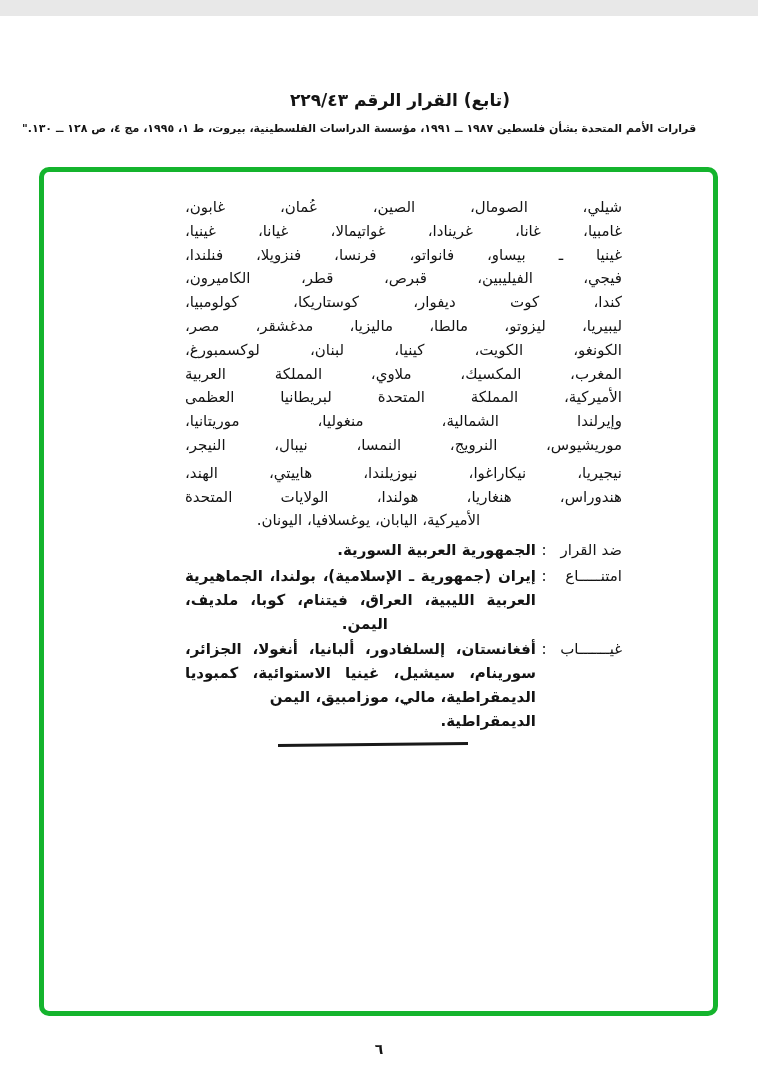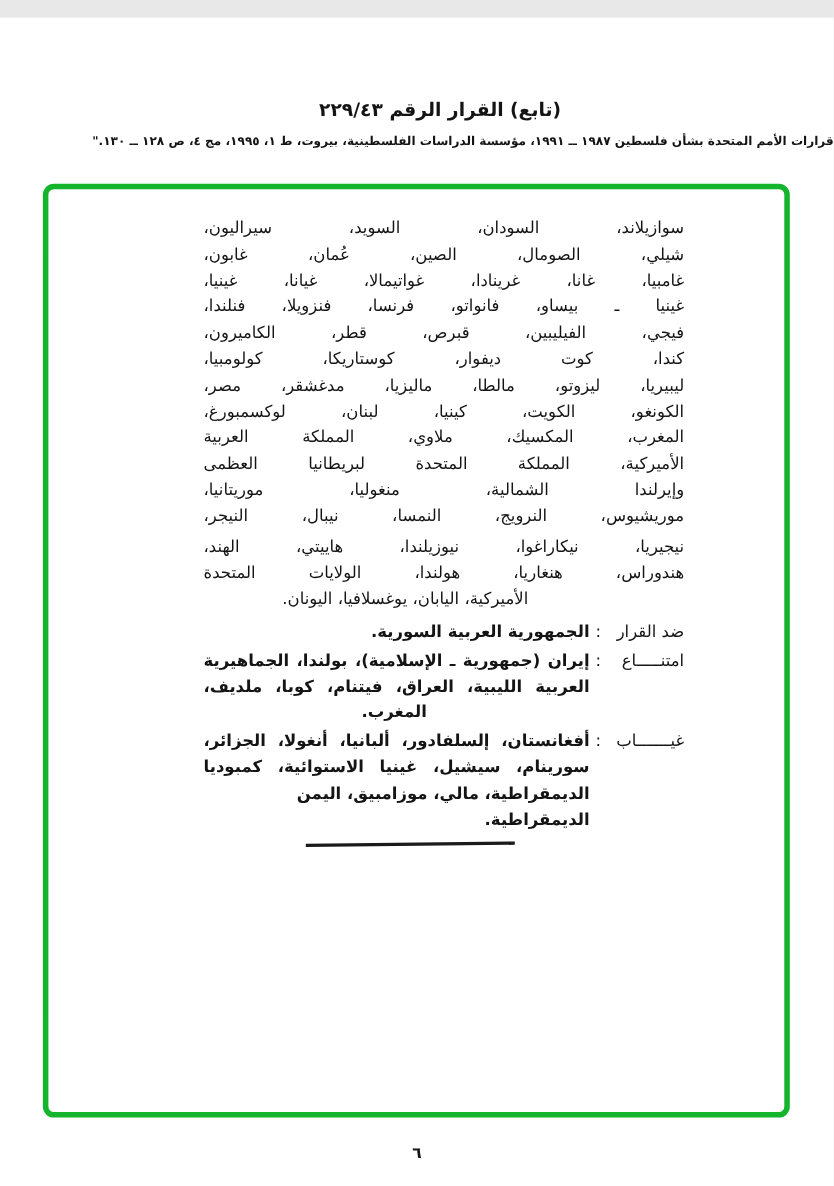--- a/index.html
+++ b/index.html
@@ -8,21 +8,21 @@
     background:#ffffff; overflow:hidden;
     font-family:"DejaVu Sans", sans-serif; color:#141414;
   }
   .title {
     position:absolute; top:74px; left:42px; width:716px;
     direction:rtl; text-align:center;
     font-size:17px; font-weight:bold; letter-spacing:0.2px;
   }
   .citation {
     position:absolute; top:106px; left:22px; width:736px;
-    direction:rtl; text-align:right;
+    direction:rtl; text-align:left;
     font-size:11px; font-weight:bold;
   }
   .frame {
     position:absolute; left:39px; top:151px;
     width:679px; height:849px; box-sizing:border-box;
     border:5px solid #14b42d; border-radius:10px;
   }
   .textblock {
     position:absolute; left:185px; top:180px; width:437px;
     direction:rtl; font-size:15px; line-height:23.8px;
@@ -53,21 +53,20 @@
 <div class="page">
 
   <div class="title">(تابع) القرار الرقم ٢٢٩/٤٣</div>
   <div class="citation">قرارات الأمم المتحدة بشأن فلسطين ١٩٨٧ ــ ١٩٩١، مؤسسة الدراسات الفلسطينية، بيروت، ط ١، ١٩٩٥، مج ٤، ص ١٢٨ ــ ١٣٠."</div>
 
   <div class="frame"></div>
 
   <div class="textblock">
 
     <div>
-      <div class="jline">سوازيلاند، السودان، السويد، سيراليون،</div>
       <div class="jline">شيلي، الصومال، الصين، عُمان، غابون،</div>
       <div class="jline">غامبيا، غانا، غرينادا، غواتيمالا، غيانا، غينيا،</div>
       <div class="jline">غينيا ـ بيساو، فانواتو، فرنسا، فنزويلا، فنلندا،</div>
       <div class="jline">فيجي، الفيليبين، قبرص، قطر، الكاميرون،</div>
       <div class="jline">كندا، كوت ديفوار، كوستاريكا، كولومبيا،</div>
       <div class="jline">ليبيريا، ليزوتو، مالطا، ماليزيا، مدغشقر، مصر،</div>
       <div class="jline">الكونغو، الكويت، كينيا، لبنان، لوكسمبورغ،</div>
       <div class="jline">المغرب، المكسيك، ملاوي، المملكة العربية</div>
       <div class="jline">الأميركية، المملكة المتحدة لبريطانيا العظمى</div>
       <div class="jline">وإيرلندا الشمالية، منغوليا، موريتانيا،</div>
@@ -84,21 +83,21 @@
         <div class="cend">الجمهورية العربية السورية.</div>
       </div>
     </div>
 
     <div class="vrow">
       <div class="vlabel">امتنـــــاع</div>
       <div class="vcolon">:</div>
       <div class="vcontent">
         <div class="cjust">إيران (جمهورية ـ الإسلامية)، بولندا، الجماهيرية</div>
         <div class="cjust">العربية الليبية، العراق، فيتنام، كوبا، ملديف،</div>
-        <div class="cend c-short">المغرب.</div>
+        <div class="cend c-short">اليمن.</div>
       </div>
     </div>
 
     <div class="vrow">
       <div class="vlabel">غيـــــــاب</div>
       <div class="vcolon">:</div>
       <div class="vcontent">
         <div class="cjust">أفغانستان، إلسلفادور، ألبانيا، أنغولا، الجزائر،</div>
         <div class="cjust">سورينام، سيشيل، غينيا الاستوائية، كمبوديا</div>
         <div class="cend">الديمقراطية، مالي، موزامبيق، اليمن الديمقراطية.</div>

